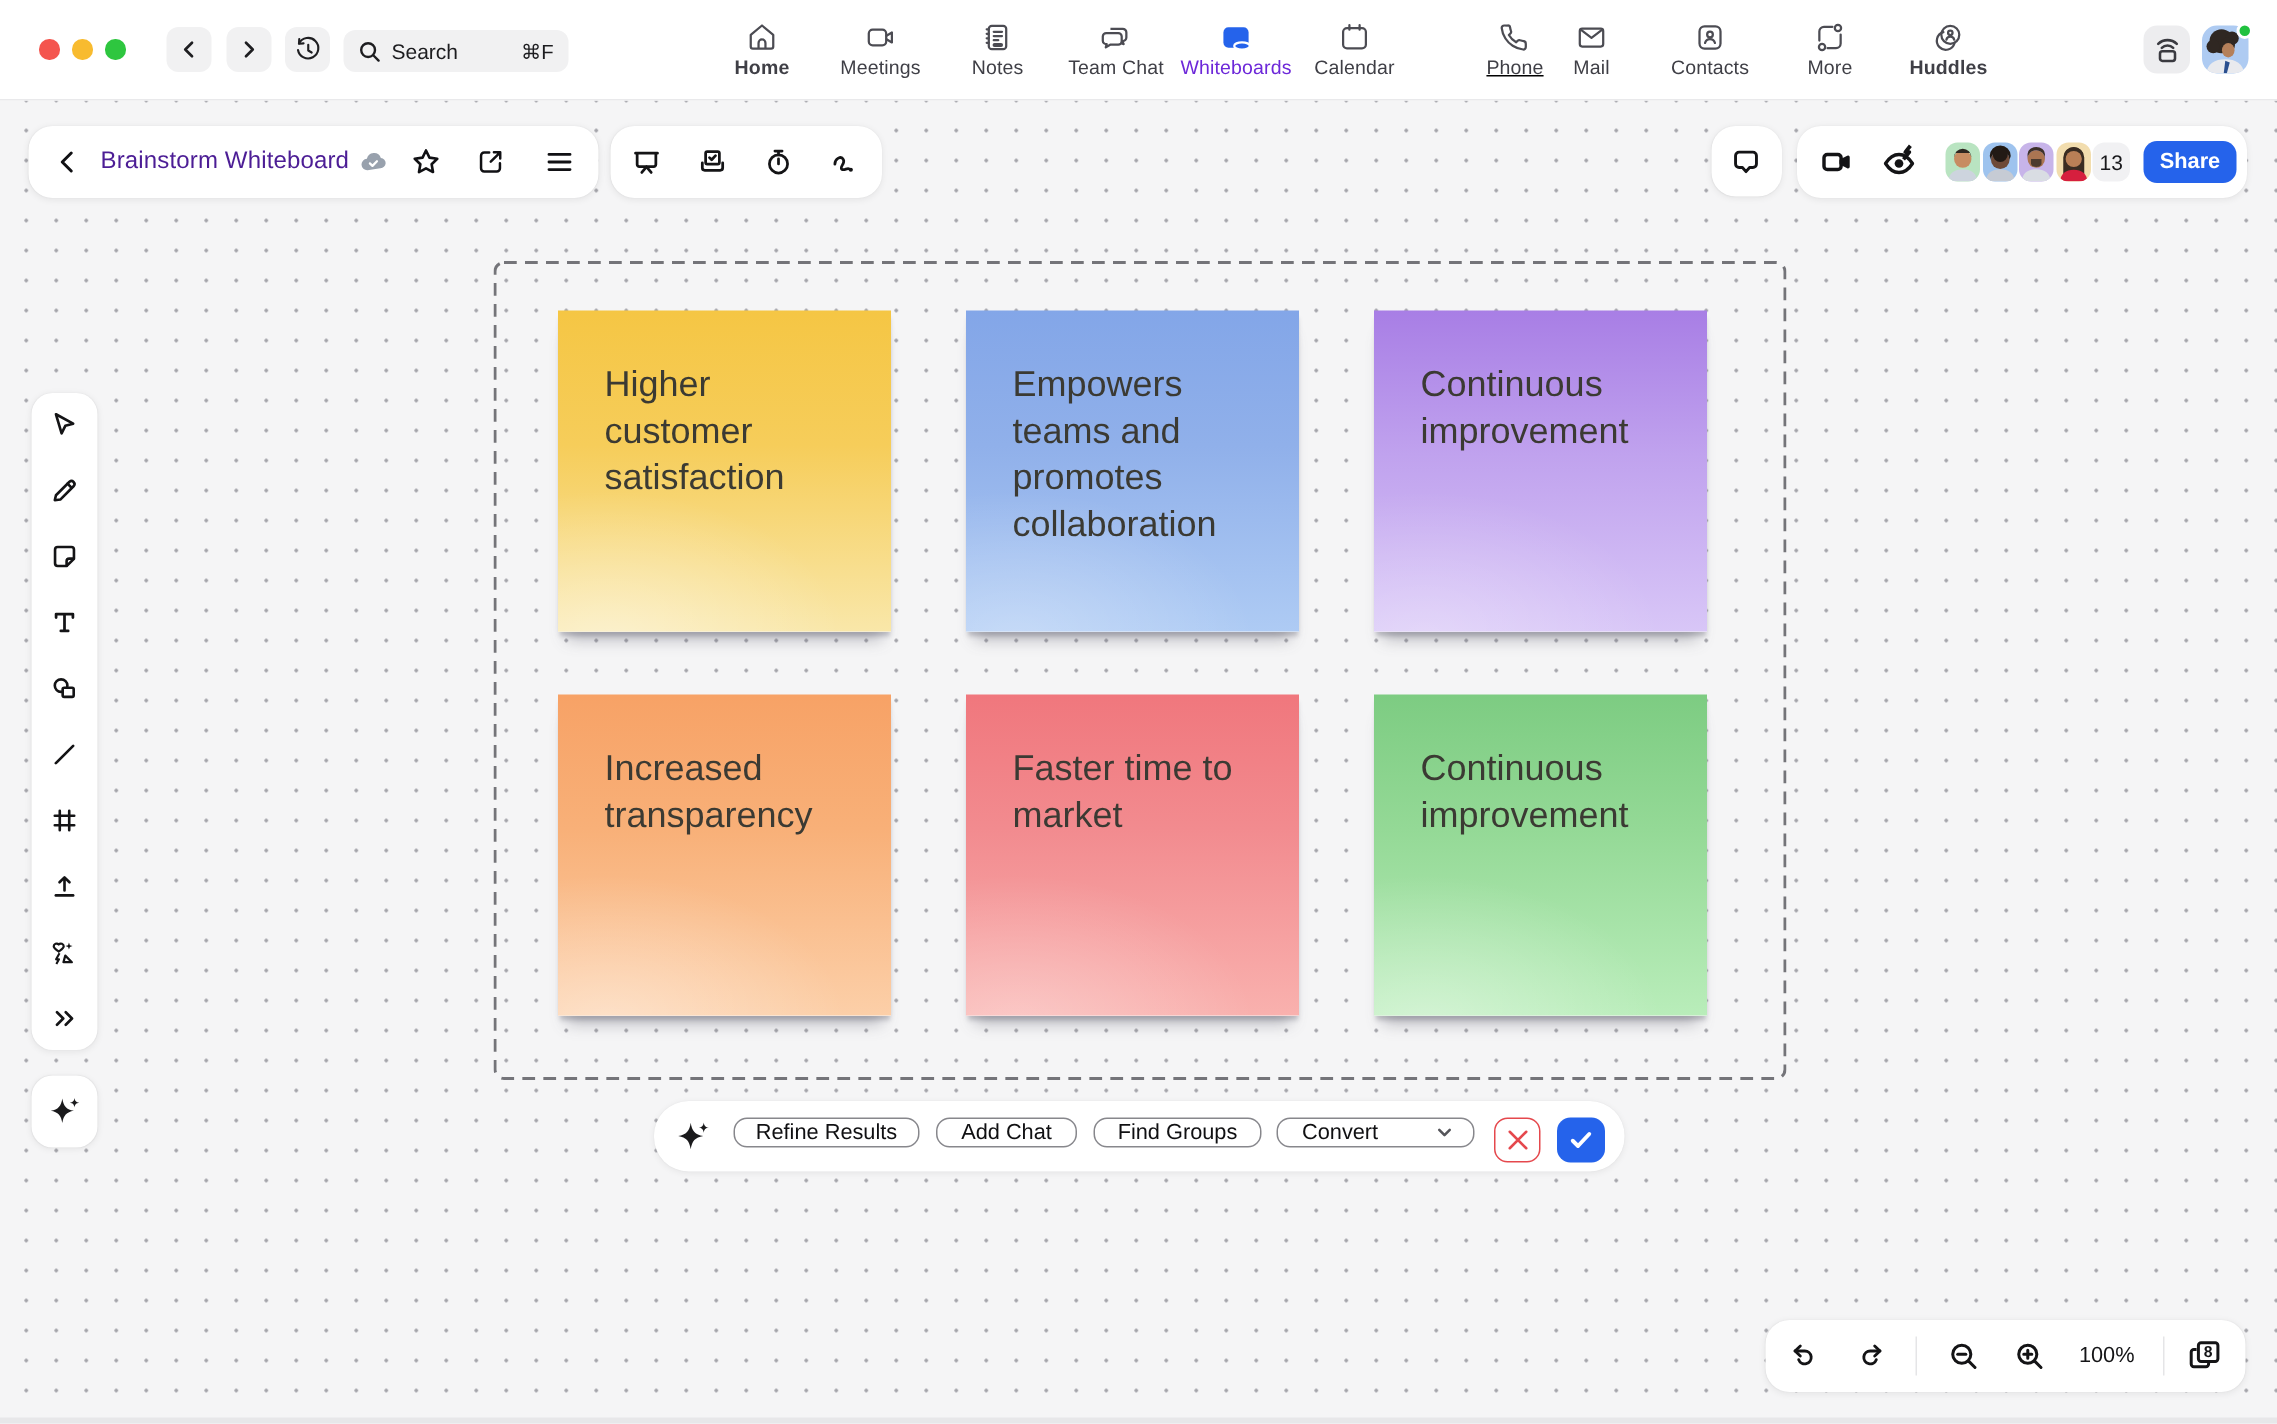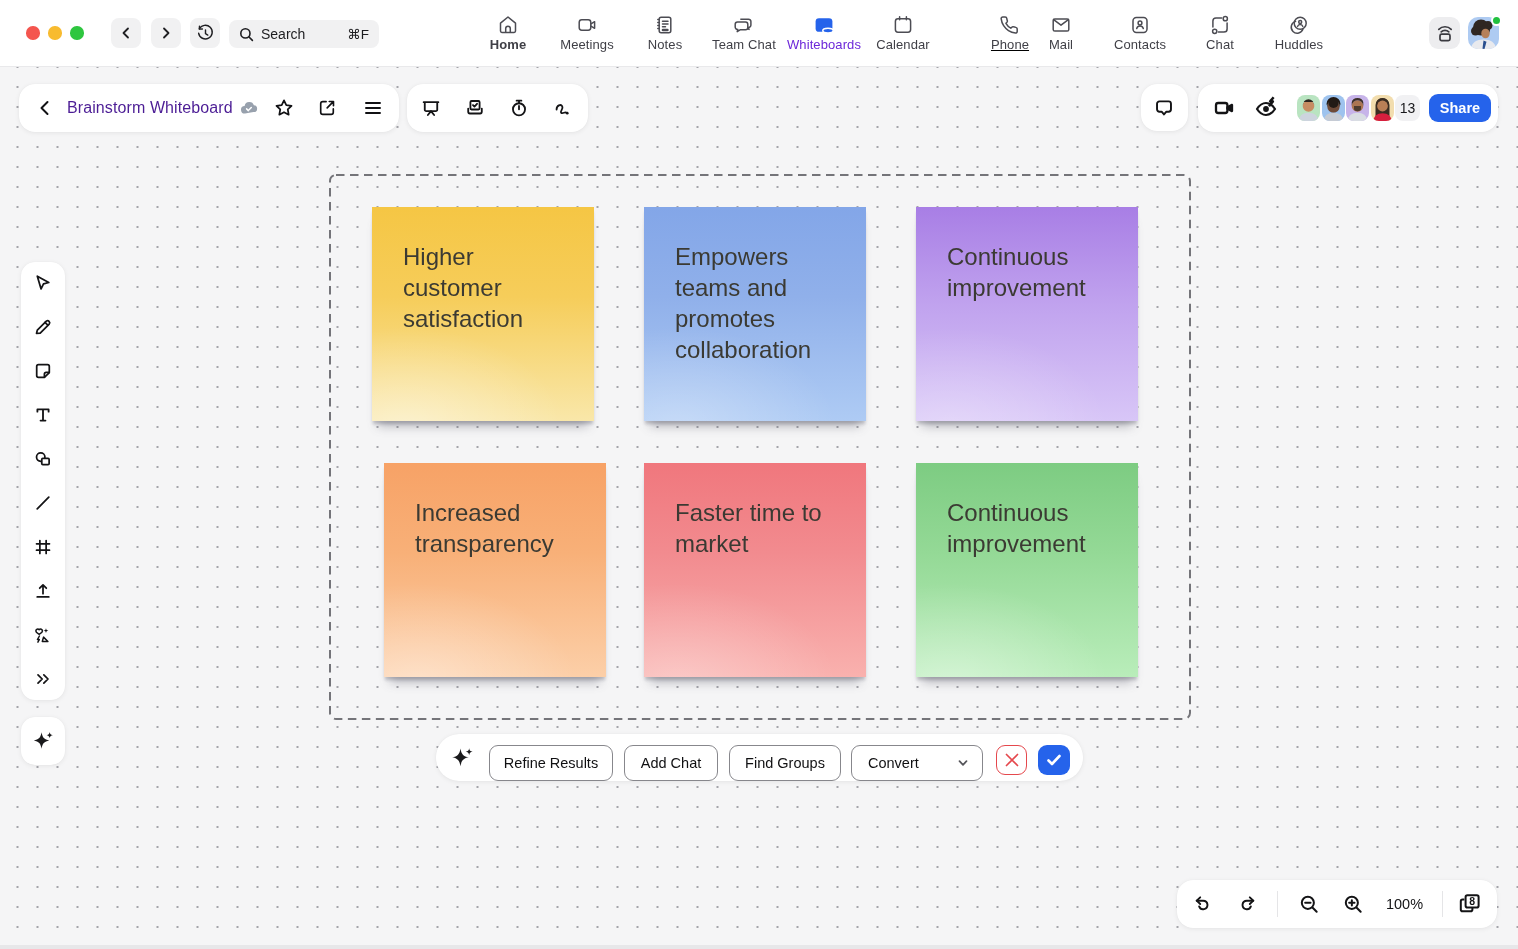--- a/index.html
+++ b/index.html
@@ -27,21 +27,21 @@
   background:#f1f1f2; display:flex; align-items:center; padding:0 10px; color:#1d1d20;
 }
 #search .stext { font-size:14px; margin-left:7px; flex:1; }
 #search .skey { font-size:13.5px; color:#1d1d20; }
 .panel { position:absolute; background:#fff; border-radius:16px; box-shadow:0 1px 5px rgba(0,0,0,.07), 0 0 1px rgba(0,0,0,.06); }
 .icbtn { display:flex; align-items:center; justify-content:center; position:absolute; transform:translate(-50%,-50%); }
 
 .note { position:absolute; width:222px; height:214px; box-shadow:0 4px 3px -1px rgba(96,96,112,.33), 0 11px 10px -6px rgba(92,92,108,.42); }
 .note .txt { padding:34px 6px 0 31px; font-size:24px; line-height:31px; color:#3b3a33; }
 #dashrect { position:absolute; left:329px; top:174px; width:862px; height:546px; }
-.pillbtn { height:36px; border:1px solid #87878c; border-radius:9px; background:#fff; font-size:14.5px; color:#101012; display:flex; align-items:center; justify-content:center; position:absolute; top:745px; }
+.pillbtn { height:20px; border:1px solid #87878c; border-radius:9px; background:#fff; font-size:14.5px; color:#101012; display:flex; align-items:center; justify-content:center; position:absolute; top:745px; }
 .vdiv { position:absolute; width:1px; background:#e5e5e7; }
 </style>
 </head>
 <body>
 <div id="canvas"></div>
 
 <div id="topbar">
   <div class="tl" style="left:26px; background:#f4554e;"></div>
   <div class="tl" style="left:48px; background:#f8bb2f;"></div>
   <div class="tl" style="left:70px; background:#2ec63f;"></div>
@@ -138,23 +138,23 @@
       </svg>
     <div class="lbl">Contacts</div>
   </div>
   <div class="navitem" style="left:1220px;">
     <svg width="24" height="24" viewBox="0 0 24 24" fill="none" stroke="#4c4c53" stroke-width="1.5" stroke-linecap="round" stroke-linejoin="round">
         <path d="M13.6 4.9 H8 a3.1 3.1 0 0 0 -3.1 3.1 v6"></path>
         <path d="M10.4 19.1 H16 a3.1 3.1 0 0 0 3.1 -3.1 v-6"></path>
         <circle cx="17.3" cy="5.7" r="2.1"></circle>
         <circle cx="6.7" cy="18.3" r="2.1"></circle>
       </svg>
-    <div class="lbl">Chat</div>
-  </div>
-  <div class="navitem" style="left:1299px;">
+    <div class="lbl">More</div>
+  </div>
+  <div class="navitem" style="left:1299px;font-weight:bold;">
     <svg width="24" height="24" viewBox="0 0 24 24" fill="none" stroke="#4c4c53" stroke-width="1.5" stroke-linecap="round" stroke-linejoin="round">
         <circle cx="13.2" cy="10.2" r="6"></circle>
         <circle cx="13.2" cy="8.9" r="1.5"></circle>
         <path d="M10.6 13.4 a2.7 2.7 0 0 1 5.2 0"></path>
         <path d="M8.6 8.4 a6 6 0 1 0 7.4 7.4"></path>
       </svg>
     <div class="lbl">Huddles</div>
   </div>
 
   <div class="sqbtn" style="left:1429px; top:17px; width:31px; height:32px; border-radius:9px; background:#ededef;">
@@ -366,21 +366,21 @@
 
 <div class="note" style="left:372px; top:207px; background:radial-gradient(130% 85% at 15% 103%, rgba(255,255,255,0.42), rgba(255,255,255,0) 55%), linear-gradient(180deg,#f5c644 0%,#f6cd5a 42%,#f9e7a9 100%);">
     <div class="txt">Higher<br>customer<br>satisfaction</div>
   </div>
 <div class="note" style="left:644px; top:207px; background:radial-gradient(130% 85% at 15% 103%, rgba(255,255,255,0.30), rgba(255,255,255,0) 55%), linear-gradient(180deg,#83a6e8 0%,#90b0ea 42%,#aecbf4 100%);">
     <div class="txt">Empowers<br>teams and<br>promotes<br>collaboration</div>
   </div>
 <div class="note" style="left:916px; top:207px; background:radial-gradient(130% 85% at 15% 103%, rgba(255,255,255,0.30), rgba(255,255,255,0) 55%), linear-gradient(180deg,#a87ee5 0%,#c0a2ee 45%,#d8c6f7 100%);">
     <div class="txt">Continuous<br>improvement</div>
   </div>
-<div class="note" style="left:372px; top:463px; background:radial-gradient(130% 85% at 15% 103%, rgba(255,255,255,0.38), rgba(255,255,255,0) 55%), linear-gradient(180deg,#f7a266 0%,#f8b078 42%,#fccfa8 100%);margin-left:12px;">
+<div class="note" style="left:372px; top:463px; background:radial-gradient(130% 85% at 15% 103%, rgba(255,255,255,0.38), rgba(255,255,255,0) 55%), linear-gradient(180deg,#f7a266 0%,#f8b078 42%,#fccfa8 100%);">
     <div class="txt">Increased<br>transparency</div>
   </div>
 <div class="note" style="left:644px; top:463px; background:radial-gradient(130% 85% at 15% 103%, rgba(255,255,255,0.30), rgba(255,255,255,0) 55%), linear-gradient(180deg,#f0777d 0%,#f28b8f 42%,#f9b1ae 100%);">
     <div class="txt">Faster time to<br>market</div>
   </div>
 <div class="note" style="left:916px; top:463px; background:radial-gradient(130% 85% at 15% 103%, rgba(255,255,255,0.38), rgba(255,255,255,0) 55%), linear-gradient(180deg,#7dcc82 0%,#94d996 42%,#b9edba 100%);">
     <div class="txt">Continuous<br>improvement</div>
   </div>
 
 <div class="panel" style="left:436px; top:734px; width:647px; height:47px; border-radius:23px;"></div>

